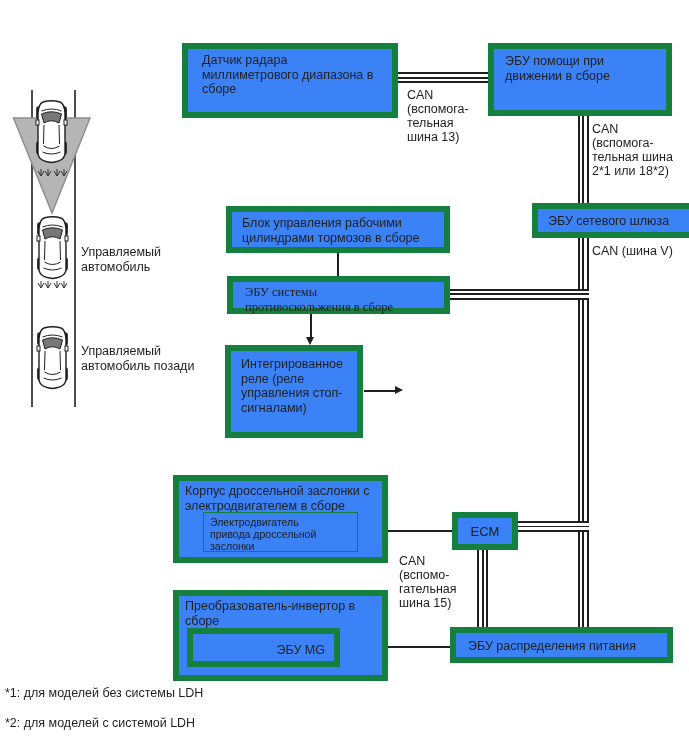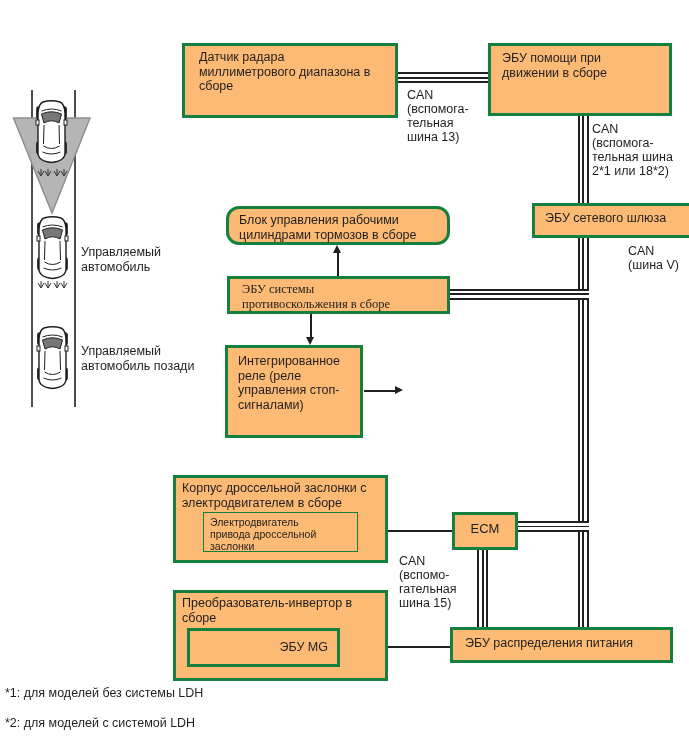--- a/index.html
+++ b/index.html
@@ -2,22 +2,22 @@
 <html><head>
 <meta charset="utf-8">
 <style>
   html,body{margin:0;padding:0;background:#fff;}
   #stage{
     position:relative;width:689px;height:756px;background:#fff;overflow:hidden;
     font-family:"Liberation Sans",sans-serif;color:#1f1f1f;
   }
   
   .box{
-    position:absolute;box-sizing:border-box;background:#fdba74;
-    border:3px solid #15803d;font-size:12.5px;line-height:14.6px;
+    position:absolute;box-sizing:border-box;background:#3b82f6;
+    border:6px solid #15803d;font-size:12.5px;line-height:14.6px;
     white-space:pre-line;padding:4px 9px;
   }
   .rounded{border-radius:0;}
   .lbl{position:absolute;font-size:12.5px;line-height:15px;white-space:pre-line;}
   .can-lbl{position:absolute;font-size:12.5px;line-height:14px;white-space:pre-line;}
   .bus-h{position:absolute;height:11px;
     background:linear-gradient(to bottom,#1f1f1f 0 2px,#fff 2px 4.5px,#1f1f1f 4.5px 6.5px,#fff 6.5px 9px,#1f1f1f 9px 11px);}
   .bus-v{position:absolute;width:11px;
     background:linear-gradient(to right,#1f1f1f 0 2px,#fff 2px 4.5px,#1f1f1f 4.5px 6.5px,#fff 6.5px 9px,#1f1f1f 9px 11px);}
   .aline{position:absolute;background:#1f1f1f;}
@@ -25,33 +25,33 @@
   .head-up{border-left:4.5px solid transparent;border-right:4.5px solid transparent;border-bottom:8px solid #1f1f1f;}
   .head-down{border-left:4.5px solid transparent;border-right:4.5px solid transparent;border-top:8px solid #1f1f1f;}
   .head-left{border-top:4.5px solid transparent;border-bottom:4.5px solid transparent;border-right:8px solid #1f1f1f;}
   .head-right{border-top:4.5px solid transparent;border-bottom:4.5px solid transparent;border-left:8px solid #1f1f1f;}
   .road{position:absolute;width:1.5px;background:#4d4d4d;}
   svg{position:absolute;overflow:visible;}
   
   #box-radar   {left:182px;top:43px; width:216px;height:75px;padding-left:14px;}
   #box-assist  {left:488px;top:43px; width:184px;height:73px;padding:5px 11px;}
   #box-gateway {left:488px;top:203px;width:187px;height:35px;padding:5px 10px;margin-left:44px;}
-  #box-brake   {left:226px;top:206px;width:224px;height:39px;padding:4px 10px;border-radius:13px;}
+  #box-brake   {left:226px;top:206px;width:224px;height:47px;padding:4px 10px;}
   #box-skid    {left:227px;top:276px;width:223px;height:38px;padding:3px 12px;font-family:Liberation Serif, serif;}
   #box-relay   {left:225px;top:345px;width:138px;height:93px;padding:6px 10px;}
   #box-stop    {left:403px;top:370px;width:119px;height:42px;padding:4px 10px 4px 20px;}
   #box-throttle{left:173px;top:475px;width:215px;height:88px;padding:3px 6px;}
   #box-motor   {left:203px;top:512px;width:155px;height:40px;border-width:1.5px;font-size:10.5px;line-height:12px;padding:3px 6px;}
   #box-ecm     {left:452px;top:512px;width:66px;height:38px;text-align:center;padding-top:7px;font-size:13px;}
   #box-inverter{left:173px;top:590px;width:215px;height:91px;padding:3px 6px;}
   #box-mg      {left:187px;top:628px;width:153px;height:39px;text-align:right;padding-top:9px;}
   #box-power   {left:450px;top:627px;width:223px;height:36px;padding:6px 12px;}
   #can13 {left:407px;top:88px;}
   #can218{left:592px;top:122px;}
-  #canv  {left:592px;top:244px;margin-left:36px;}
+  #canv  {left:592px;top:244px;}
   #can15 {left:399px;top:554px;}
   #lbl-ahead     {left:88px;top:130px;}
   #lbl-controlled{left:81px;top:245px;}
   #lbl-rear      {left:81px;top:344px;}
   #fn1{left:5px;top:686px;}
   #fn2{left:5px;top:716px;}
 </style>
 </head>
 <body>
 

